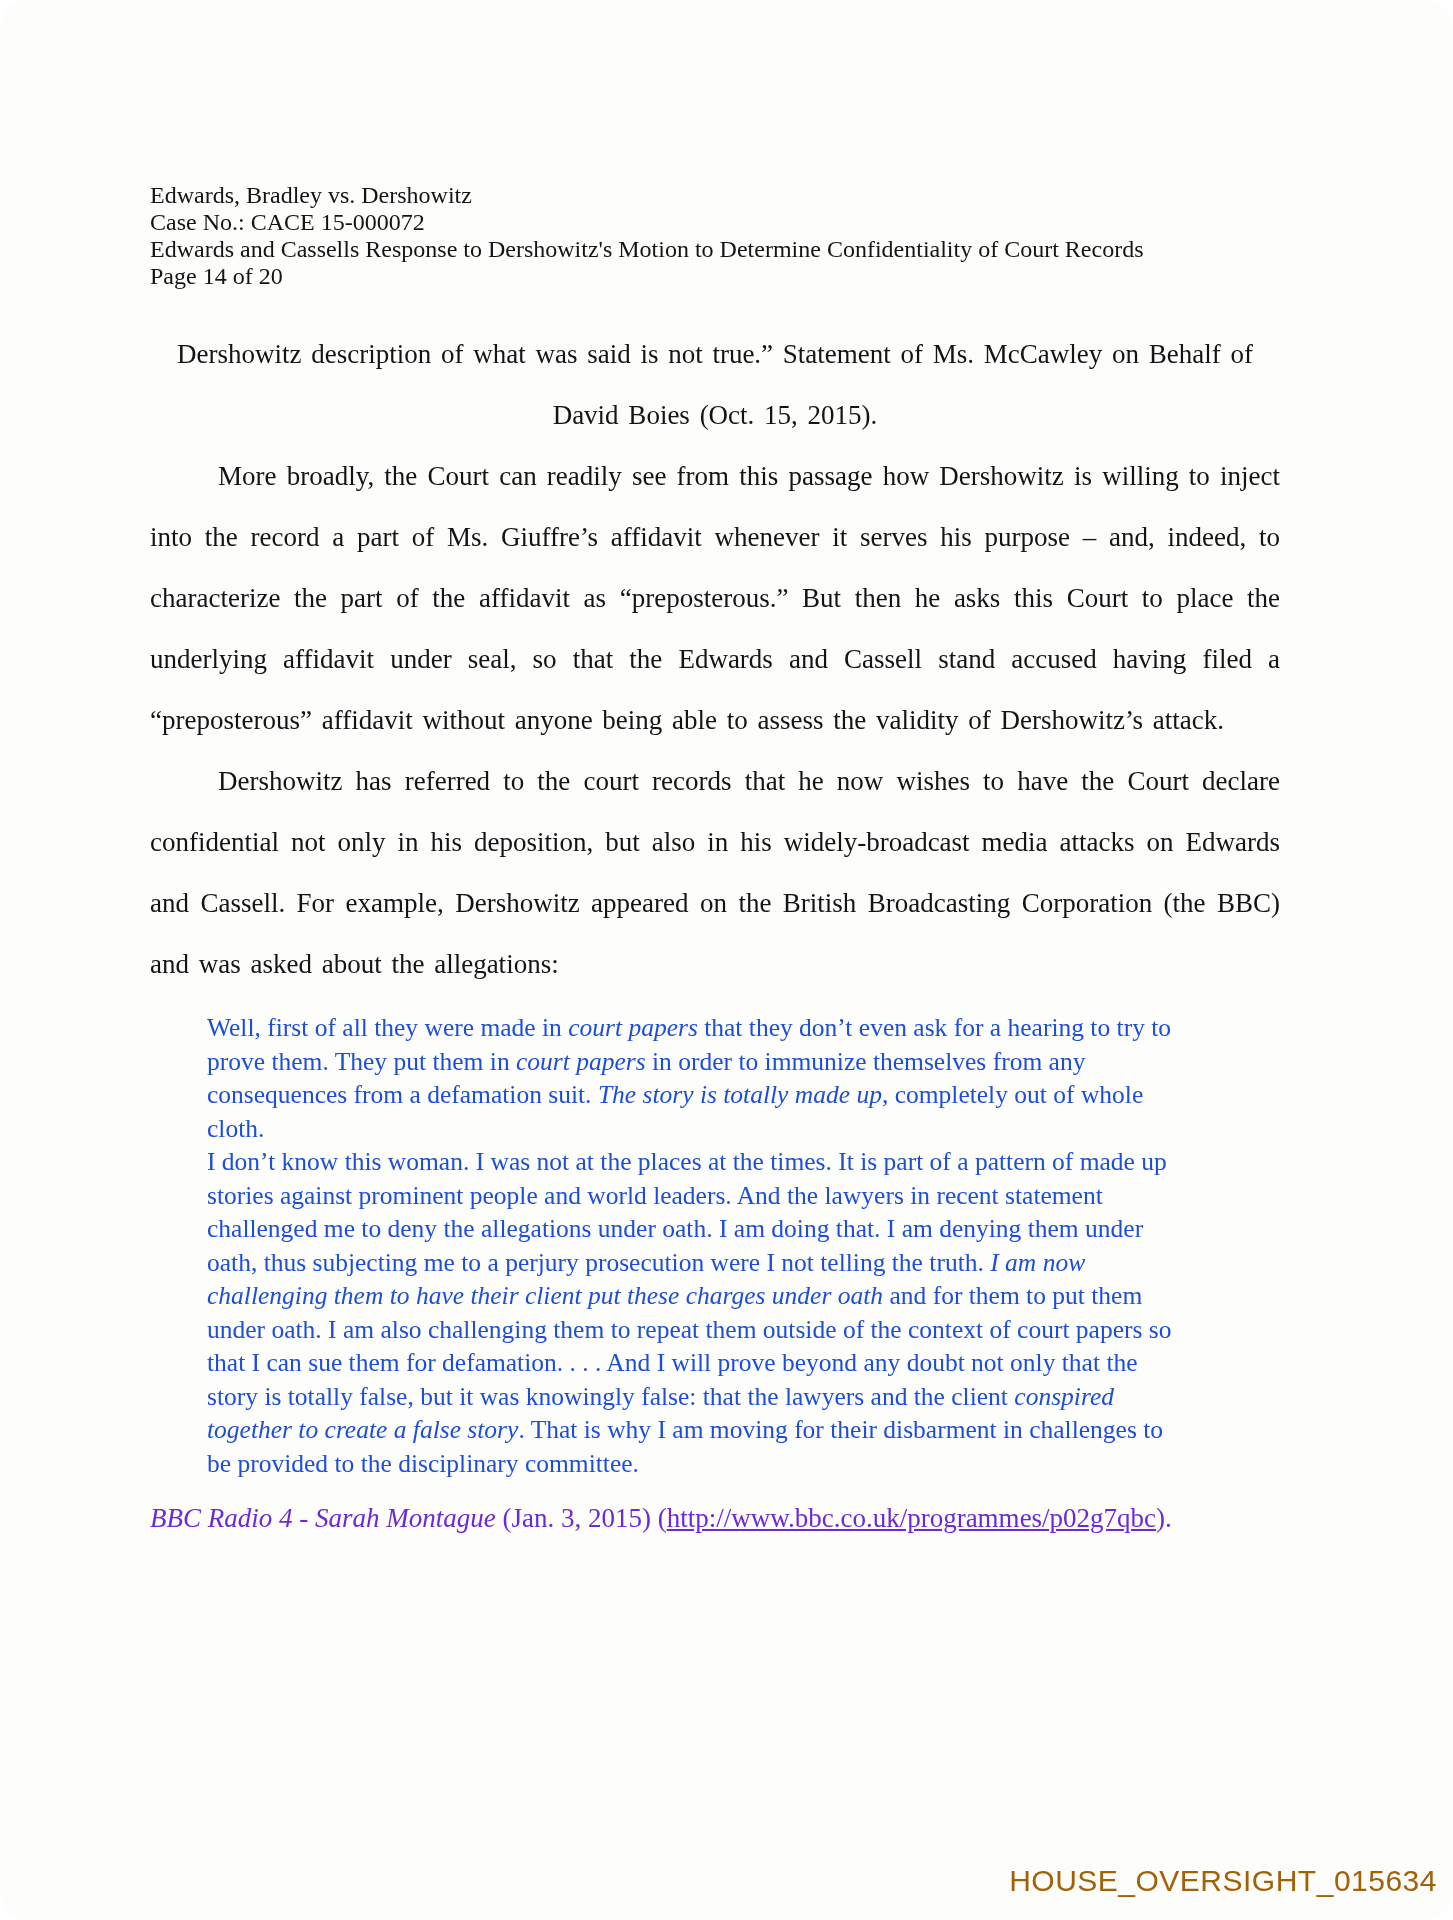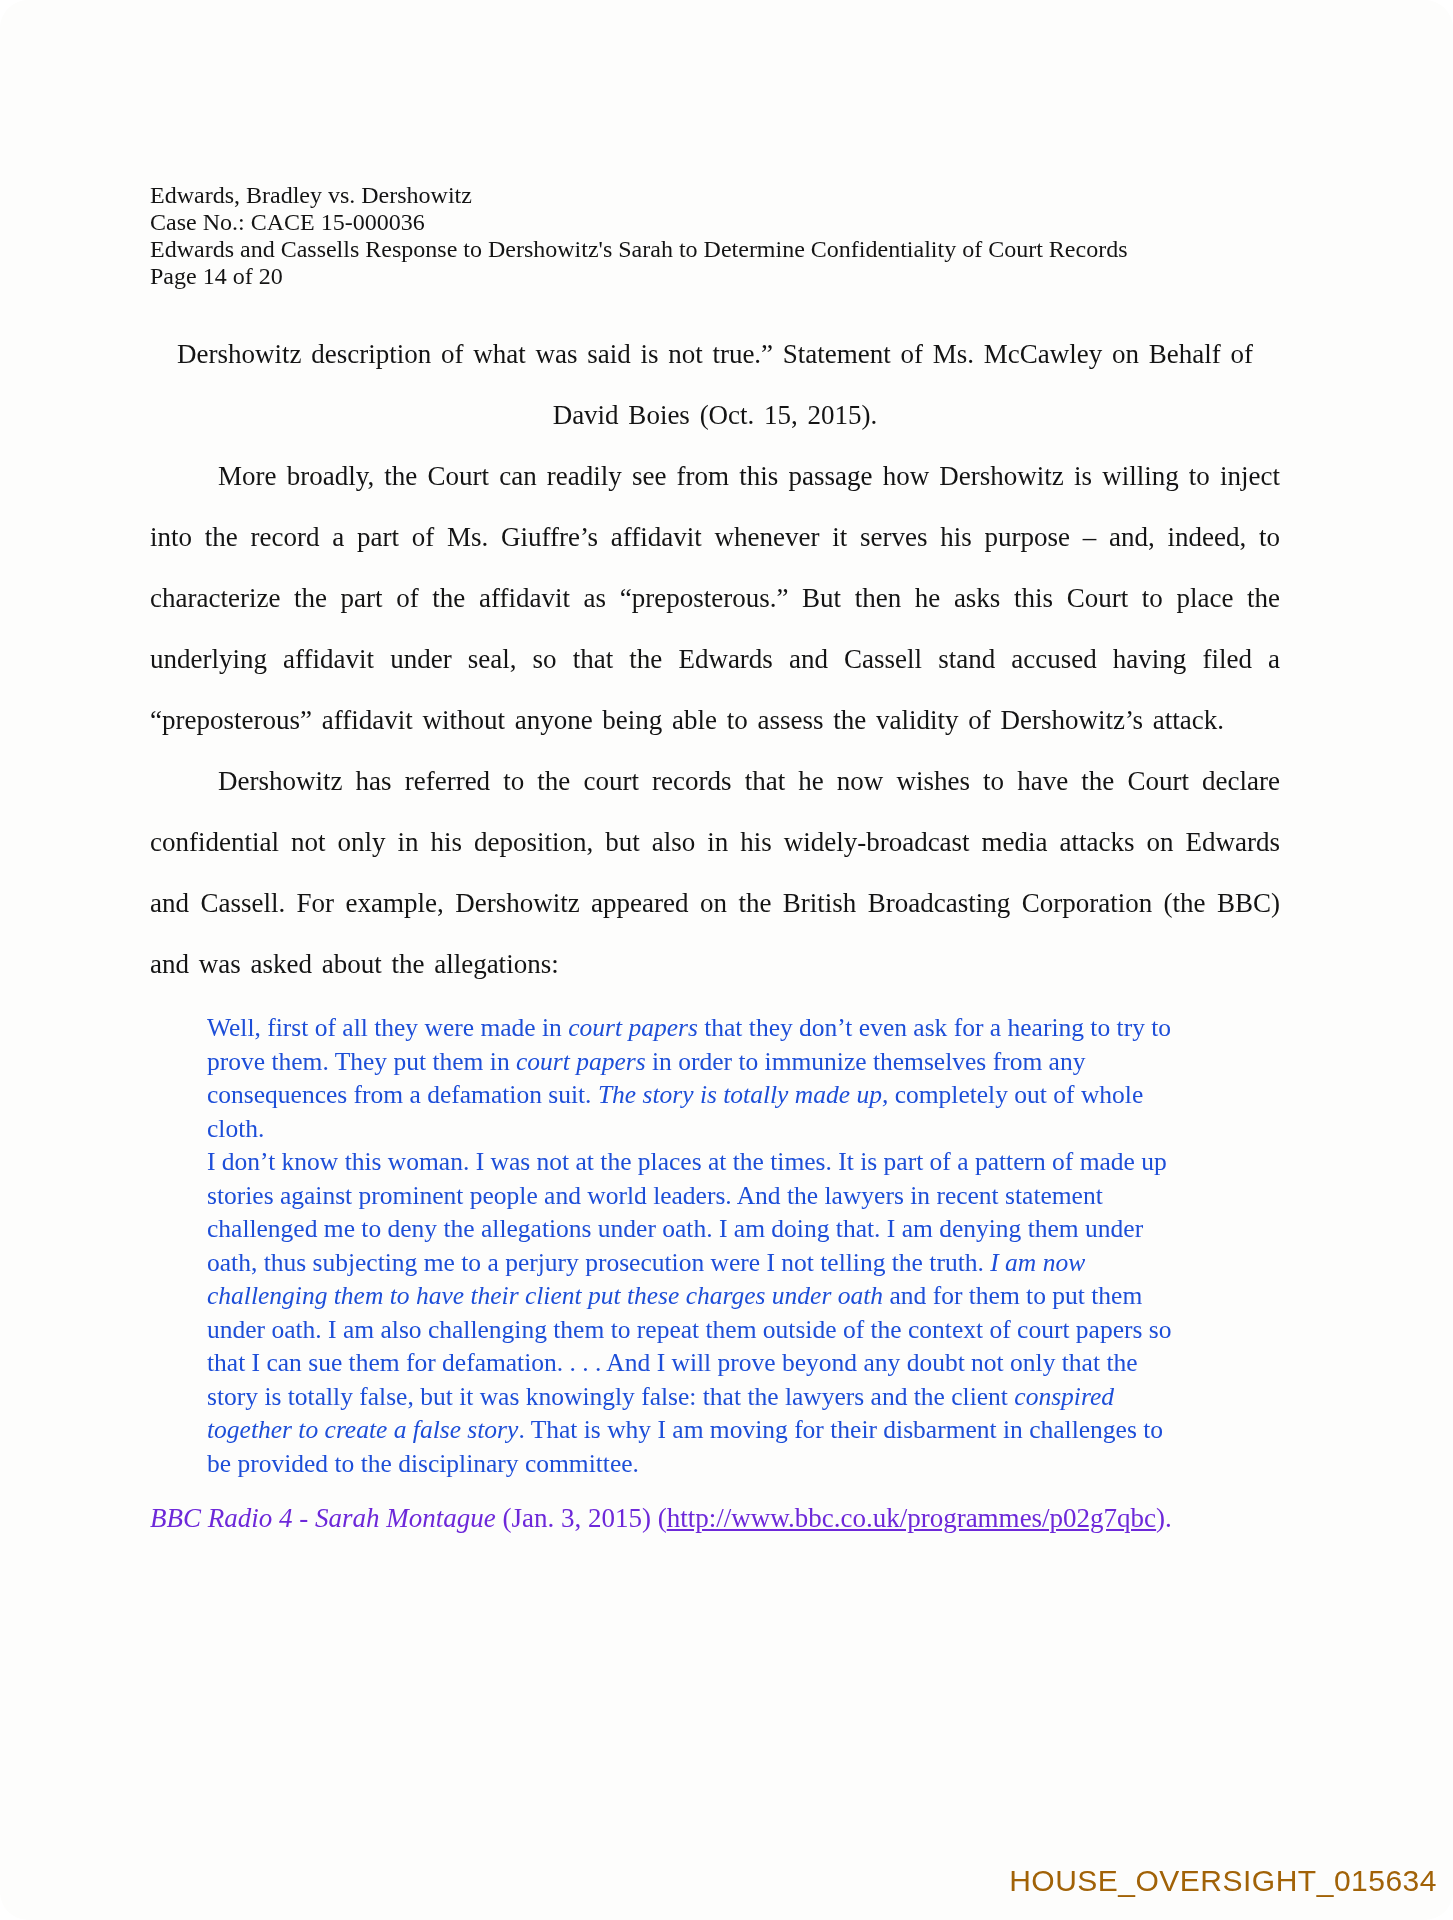--- a/index.html
+++ b/index.html
@@ -67,22 +67,22 @@
   }
 </style>
 </head>
 <body>
 
 <div class="page">
   <div class="content">
 
     <div class="doc-header">
       <div>Edwards, Bradley vs. Dershowitz</div>
-      <div>Case No.:  CACE 15-000036</div>
-      <div>Edwards and Cassells Response to Dershowitz's Sarah to Determine Confidentiality of Court Records</div>
+      <div>Case No.:  CACE 15-000072</div>
+      <div>Edwards and Cassells Response to Dershowitz's Motion to Determine Confidentiality of Court Records</div>
       <div>Page 14 of 20</div>
     </div>
 
     <p class="body-par"><span>Dershowitz description of what was said is not true.”  Statement of Ms. McCawley on Behalf of David Boies (Oct. 15, 2015).</span></p>
 
     <p class="body-par justified indent"><span>More broadly, the Court can readily see from this passage how Dershowitz is willing to inject into the record a part of Ms. Giuffre’s affidavit whenever it serves his purpose – and, indeed, to characterize the part of the affidavit as “preposterous.” But then he asks this Court to place the underlying affidavit under seal, so that the Edwards and Cassell stand accused having filed a “preposterous” affidavit without anyone being able to assess the validity of Dershowitz’s attack.</span></p>
 
     <p class="body-par justified indent"><span>Dershowitz has referred to the court records that he now wishes to have the Court declare confidential not only in his deposition, but also in his widely-broadcast media attacks on Edwards and Cassell.  For example, Dershowitz appeared on the British Broadcasting Corporation (the BBC) and was asked about the allegations:</span></p>
 
     <blockquote class="quote"><span>Well, first of all they were made in </span><span style="font-style: italic;">court papers</span><span> that they don’t even ask for a hearing to try to prove them.  They put them in </span><span style="font-style: italic;">court papers</span><span> in order to immunize themselves from any consequences from a defamation suit.   </span><span style="font-style: italic;">The story is totally made up,</span><span> completely out of whole cloth.</span><br><span>I don’t know this woman.  I was not at the places at the times. It is part of a pattern of made up stories against prominent people and world leaders.  And the lawyers in recent statement challenged me to deny the allegations under oath.  I am doing that.  I am denying them under oath, thus subjecting me to a perjury prosecution were I not telling the truth. </span><span style="font-style: italic;">I am now challenging them to have their client put these charges under oath</span><span> and for them to put them under oath. I am also challenging them to repeat them outside of the context of court papers so that I can sue them for defamation. . . . And I will prove beyond any doubt not only that the story is totally false, but it was knowingly false:  that the lawyers and the client </span><span style="font-style: italic;">conspired together to create a false story</span><span>.  That is why I am moving for their disbarment in challenges to be provided to the disciplinary committee.</span></blockquote>

